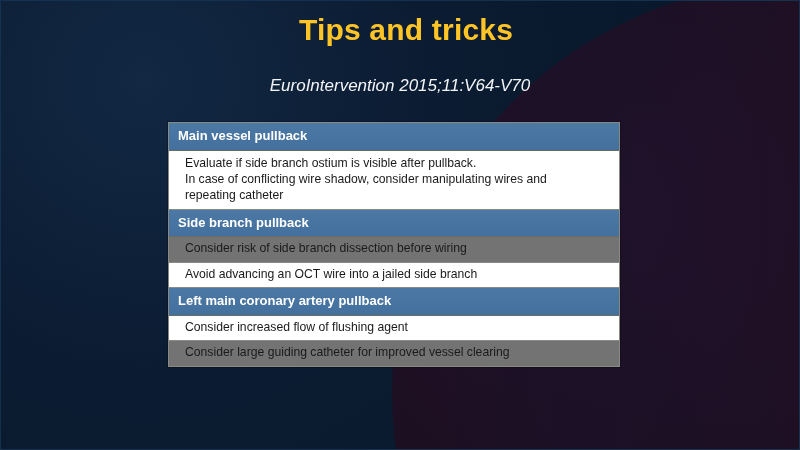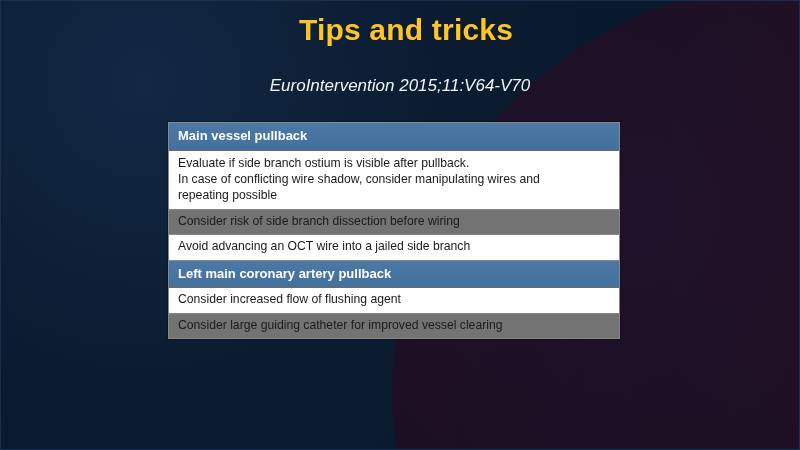--- a/index.html
+++ b/index.html
@@ -83,21 +83,21 @@
     width: 452px;
     z-index: 6;
     border: 1px solid #8a8a84;
     border-bottom: none;
     box-sizing: border-box;
     box-shadow: 0 0 0 1px rgba(0,0,0,0.25);
   }
   .row {
     box-sizing: border-box;
     border-bottom: 1px solid #8a8a84;
-    padding: 4px 9px 5px 9px;
+    padding: 4px 9px 5px 16px;
     font-size: 12.2px;
     line-height: 15.5px;
     color: #1a1a1a;
   }
   .row.header {
     background: #46739f;
     background: linear-gradient(180deg, #4b78a4 0%, #43709c 100%);
     color: #ffffff;
     font-weight: bold;
     font-size: 13px;
@@ -125,22 +125,23 @@
   <div class="bg-edge"></div>
 
   <div id="title">Tips and tricks</div>
   <div id="subtitle">EuroIntervention 2015;11:V64-V70</div>
 
   <div id="tips-table">
       <div class="row header">Main vessel pullback</div>
       <div class="row odd multi">
         <span class="line">Evaluate if side branch ostium is visible after pullback.</span>
         <span class="line">In case of conflicting wire shadow, consider manipulating wires and</span>
-        <span class="line">repeating possible</span>
+        <span class="line">repeating catheter</span>
       </div>
+      <div class="row header">Side branch pullback</div>
       <div class="row even">
         <span class="line">Consider risk of side branch dissection before wiring</span>
       </div>
       <div class="row odd">
         <span class="line">Avoid advancing an OCT wire into a jailed side branch</span>
       </div>
       <div class="row header">Left main coronary artery pullback</div>
       <div class="row odd">
         <span class="line">Consider increased flow of flushing agent</span>
       </div>

